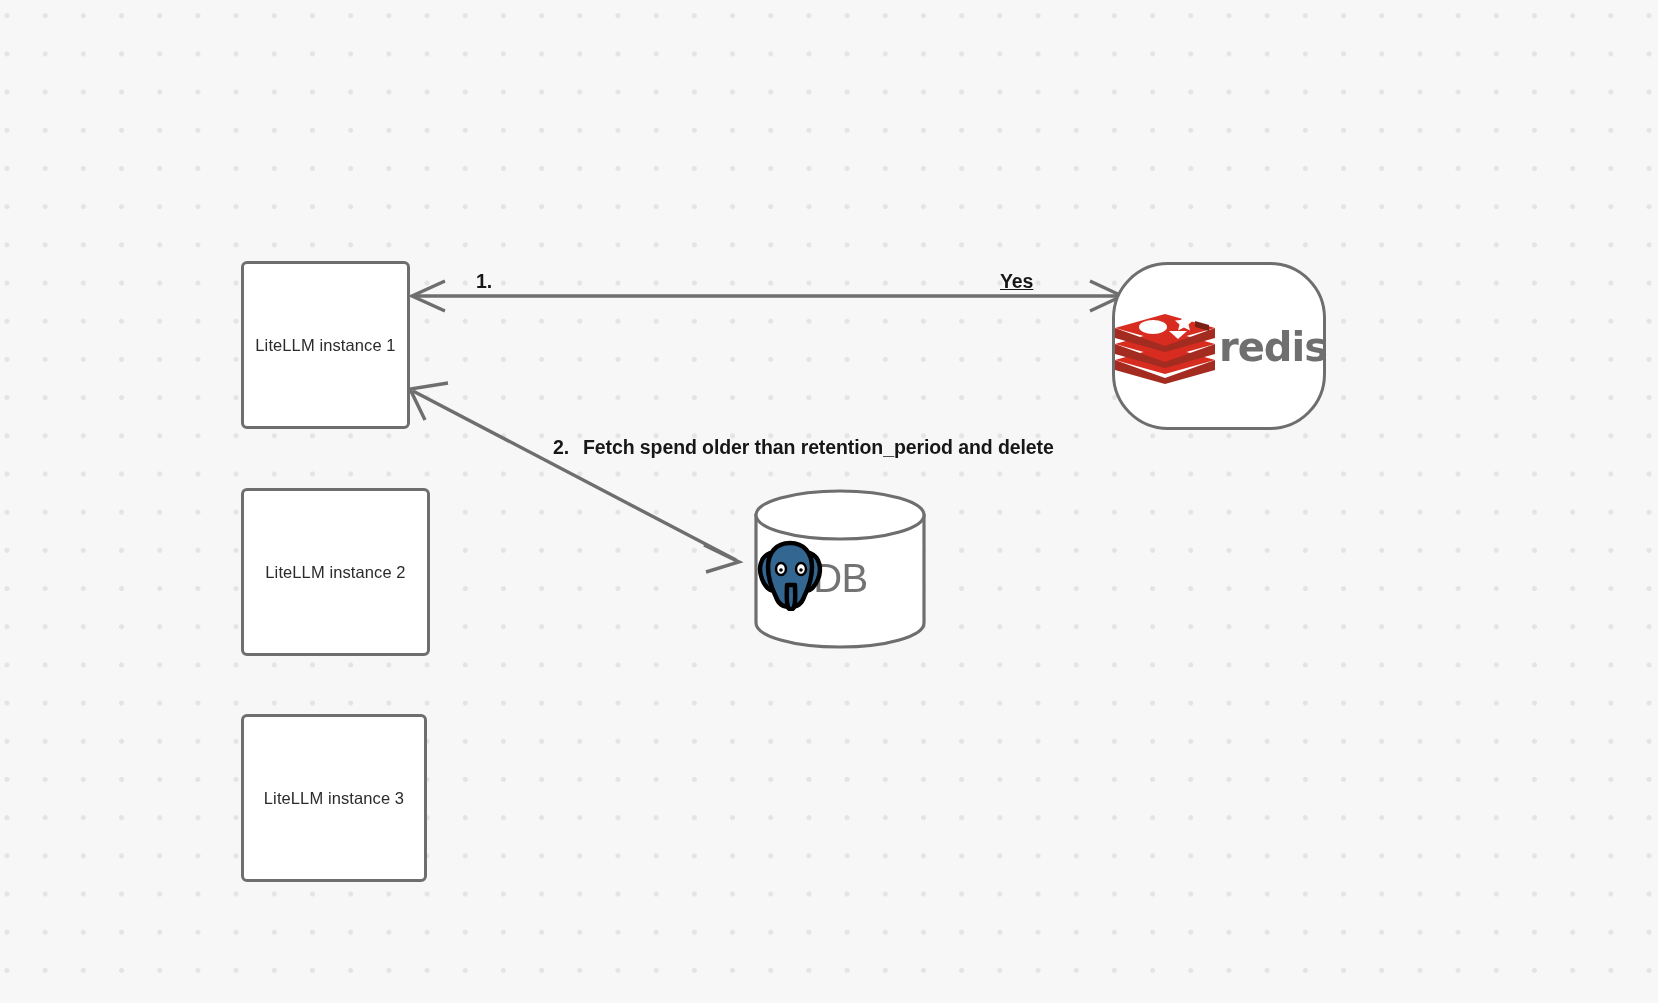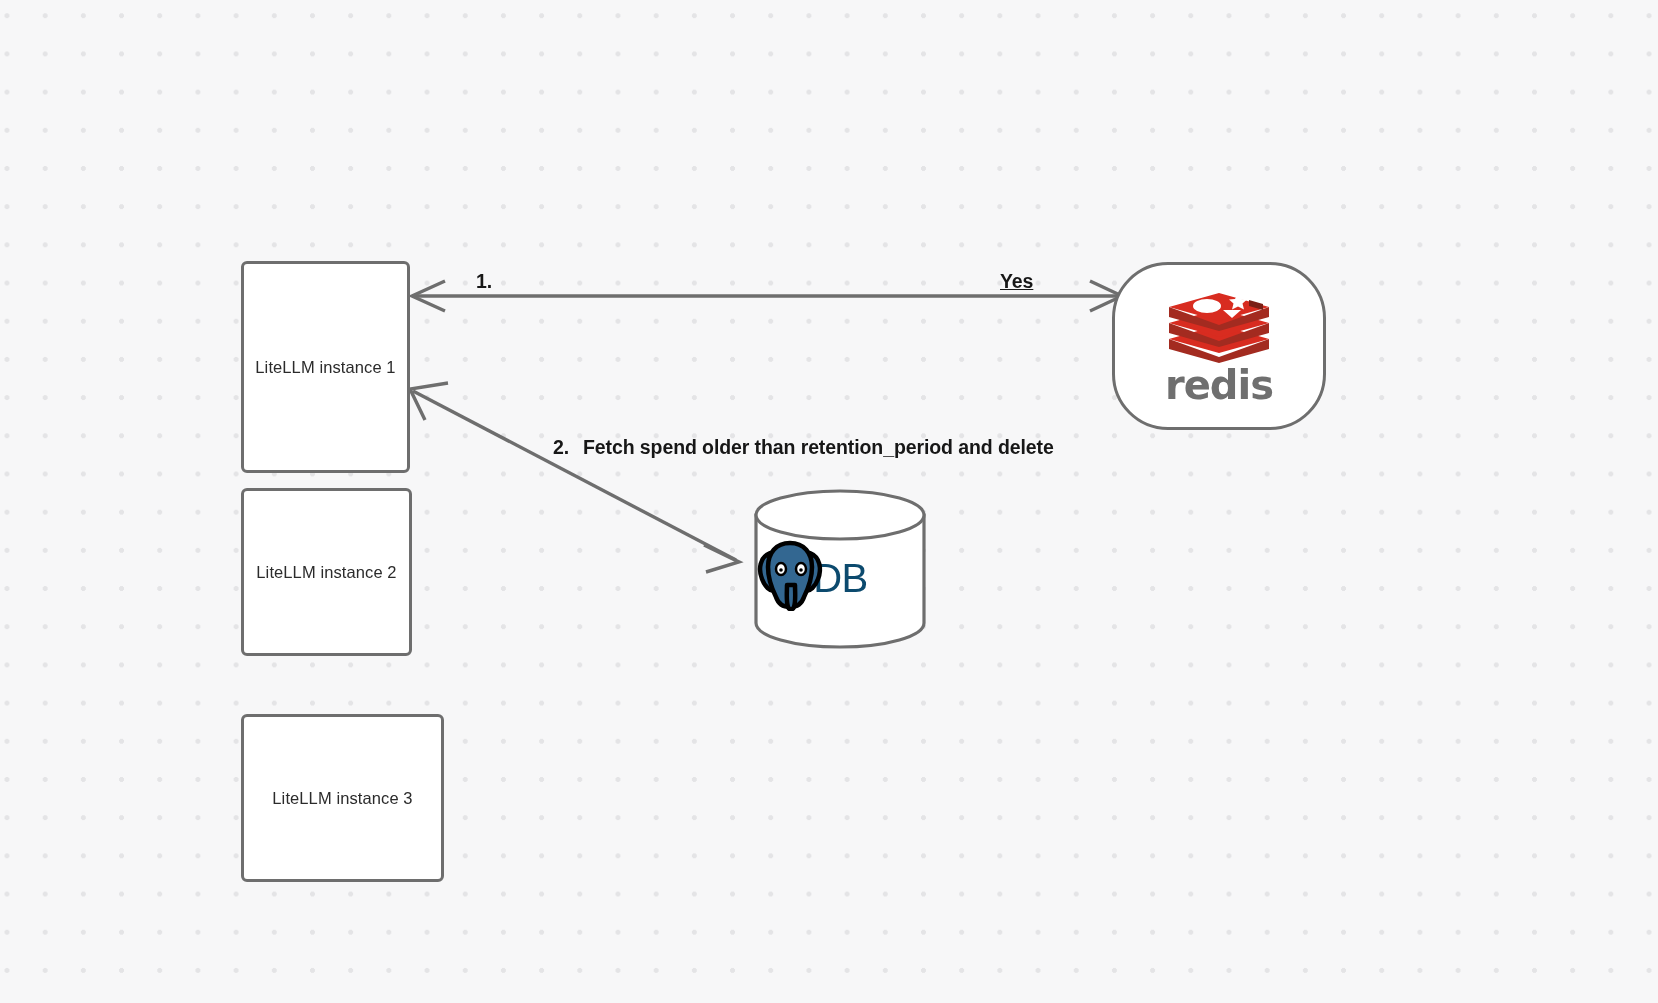--- a/index.html
+++ b/index.html
@@ -39,34 +39,34 @@
     border-radius: 6px;
   }
   .node-label {
     font-size: 16.5px;
     color: #2b2b2b;
     font-family: "Liberation Sans", sans-serif;
     letter-spacing: 0.1px;
     text-align: center;
   }
   
-  #instance1 { left: 241px; top: 261px; width: 169px; height: 212px; }
-  #instance2 { left: 241px; top: 488px; width: 171px; height: 168px; }
-  #instance3 { left: 241px; top: 714px; width: 203px; height: 168px; }
+  #instance1 { left: 241px; top: 261px; width: 169px; height: 168px; }
+  #instance2 { left: 241px; top: 488px; width: 189px; height: 168px; }
+  #instance3 { left: 241px; top: 714px; width: 186px; height: 168px; }
 
   
   #redis-node {
     left: 1112px; top: 262px; width: 214px; height: 168px;
     border-radius: 56px;
     flex-direction: column;
     gap: 2px;
   }
   .redis-logo {
     display: flex;
-    flex-direction: column;
+    flex-direction: row;
     align-items: center;
     justify-content: center;
   }
   .redis-word {
     font-family: "DejaVu Sans", sans-serif;
     font-size: 40px;
     font-weight: 700;
     color: #6f6f6f;
     letter-spacing: -1px;
     line-height: 1;
@@ -86,21 +86,21 @@
     width: 172px; height: 86px;
     display: flex;
     align-items: center;
     justify-content: center;
     gap: 1px;
   }
   .db-text {
     font-family: "Liberation Sans", sans-serif;
     font-size: 40px;
     font-weight: 400;
-    color: #0c4a6e;
+    color: #737373;
     line-height: 1;
     letter-spacing: -0.5px;
   }
 
   
   #edges {
     position: absolute;
     left: 0; top: 0;
     width: 1658px; height: 1003px;
     pointer-events: none;

